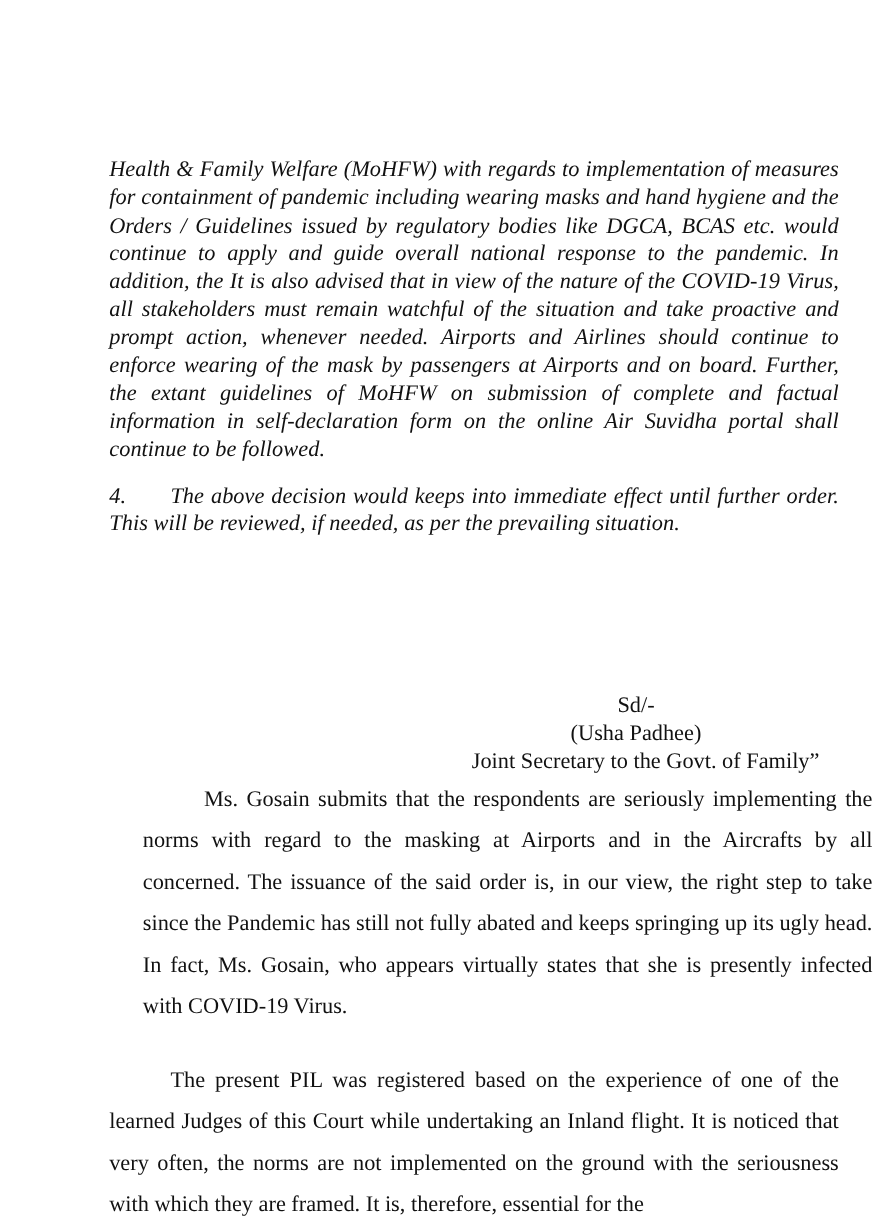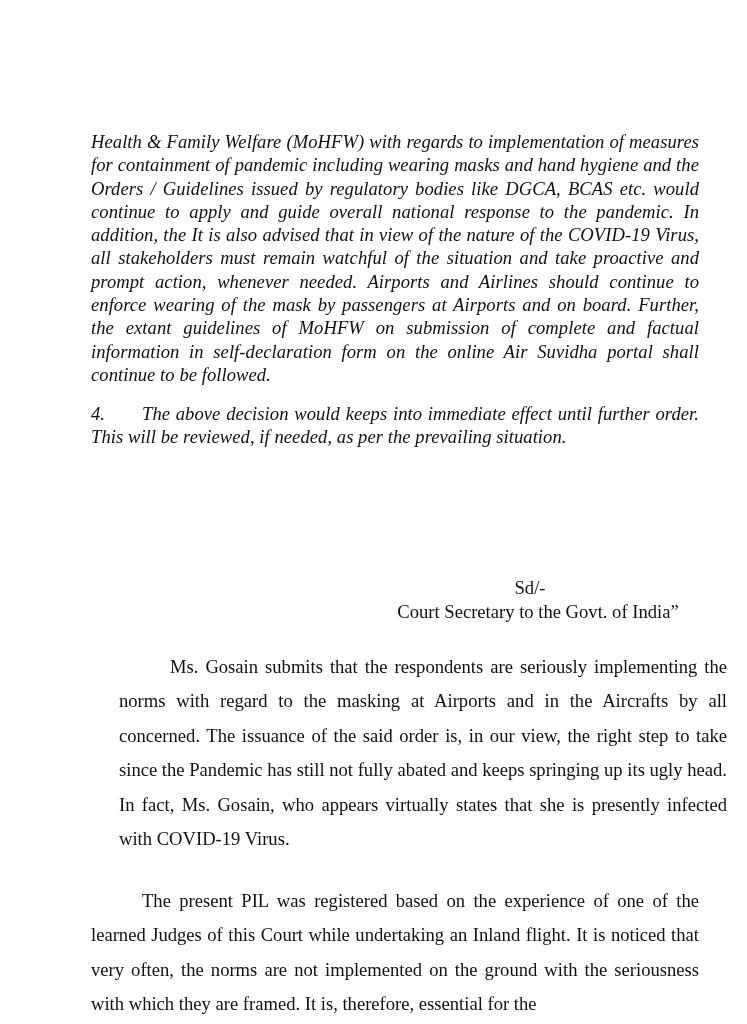--- a/index.html
+++ b/index.html
@@ -76,20 +76,21 @@
     <p>Health &amp; Family Welfare (MoHFW) with regards to implementation of measures for containment of pandemic including wearing masks and hand hygiene and the Orders / Guidelines issued by regulatory bodies like DGCA, BCAS etc. would continue to apply and guide overall national response to the pandemic. In addition, the It is also advised that in view of the nature of the COVID-19 Virus, all stakeholders must remain watchful of the situation and take proactive and prompt action, whenever needed. Airports and Airlines should continue to enforce wearing of the mask by passengers at Airports and on board.  Further, the extant guidelines of MoHFW on submission of complete and factual information in self-declaration form on the online Air Suvidha portal shall continue to be followed.</p>
   </div>
 
   <div class="quoted q4">
     <p><span class="num">4.</span><span>The above decision would keeps into immediate effect until further order.  This will be reviewed, if needed, as per the prevailing situation.</span></p>
   </div>
 
 
   <div class="signature">
     <div>Sd/-</div>
-    <div class="sig-title">Court Secretary to the Govt. of India”</div>
+    <div>(Usha Padhee)</div>
+    <div class="sig-title">Joint Secretary to the Govt. of Family”</div>
   </div>
 
   <p class="body-para b1">Ms. Gosain submits that the respondents are seriously implementing the norms with regard to the masking at Airports and in the Aircrafts by all concerned.  The issuance of the said order is, in our view, the right step to take since the Pandemic has still not fully abated and keeps springing up its ugly head.  In fact, Ms. Gosain, who appears virtually states that she is presently infected with COVID-19 Virus.</p>
 
   <p class="body-para b2">The present PIL was registered based on the experience of one of the learned Judges of this Court while undertaking an Inland flight.  It is noticed that very often, the norms are not implemented on the ground with the seriousness with which they are framed.  It is, therefore, essential for the</p>
 
 </div>
 
 </body></html>

